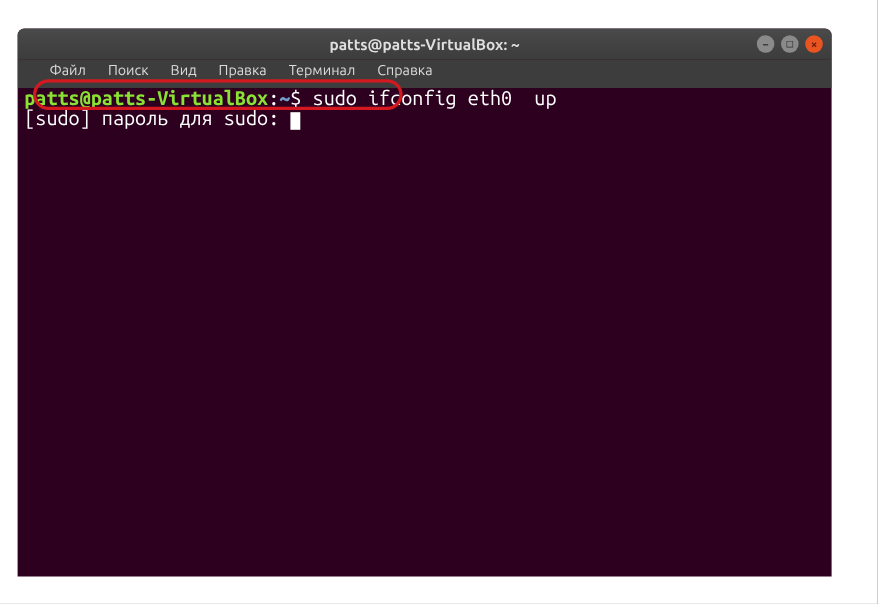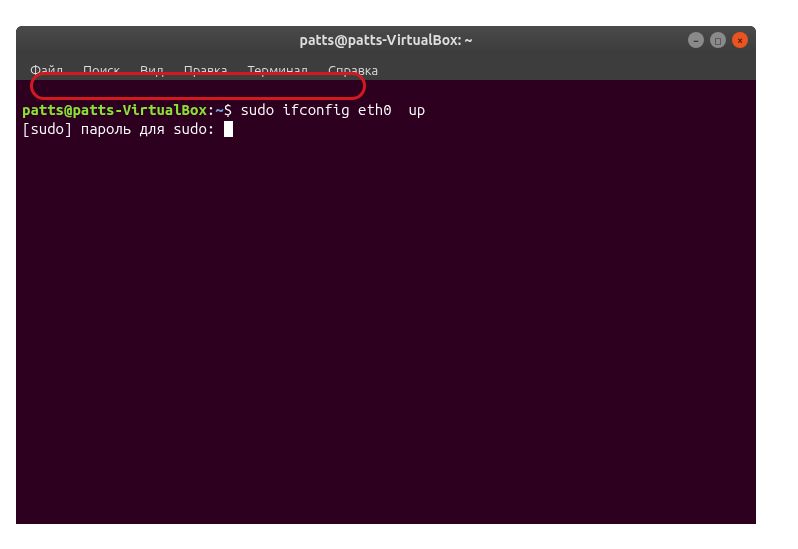--- a/index.html
+++ b/index.html
@@ -57,34 +57,34 @@
       font-weight: bold;
       cursor: pointer;
     }
     .btn-min { background: #8a8a8a; color: #333; }
     .btn-max { background: #8a8a8a; color: #333; }
     .btn-close { background: #e95420; color: #5c1f0a; }
     .menu-bar {
       height: 26px;
       background: #3d3d3d;
       display: flex;
-      align-items: flex-end;
-      padding-left: 6px;
+      align-items: flex-start;
+      padding-left: 21px;
       gap: 4px;
       font-family: Ubuntu, sans-serif;
     }
     .menu-item {
       color: #dcdcdc;
       font-size: 13px;
       padding: 3px 8px;
       cursor: pointer;
     }
     .terminal-body {
-      padding: 20px 6px;
-      font-size: 15px;
+      padding: 0 6px;
+      font-size: 18px;
       line-height: 19px;
       position: relative;
     }
     .line {
       white-space: pre;
       color: #ffffff;
     }
     .prompt-user { color: #8ae234; font-weight: bold; }
     .prompt-sep { color: #ffffff; }
     .prompt-path { color: #729fcf; font-weight: bold; }

